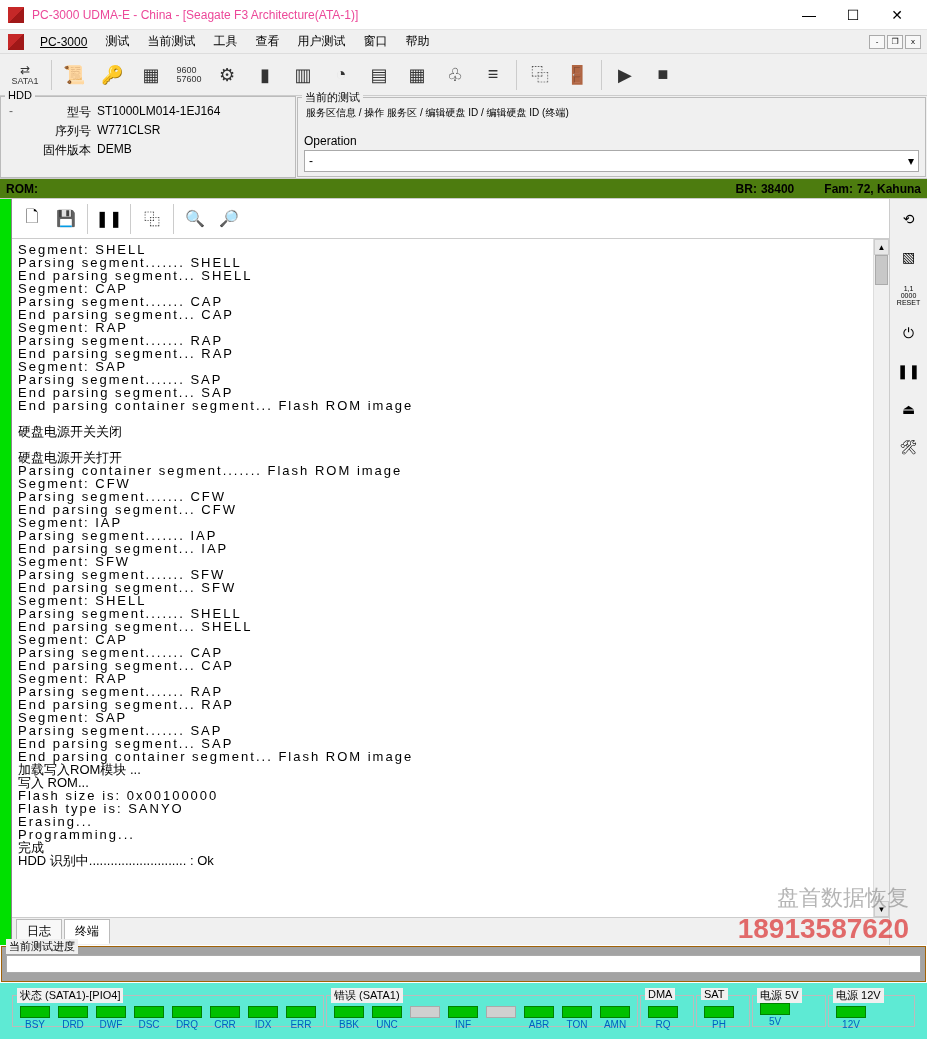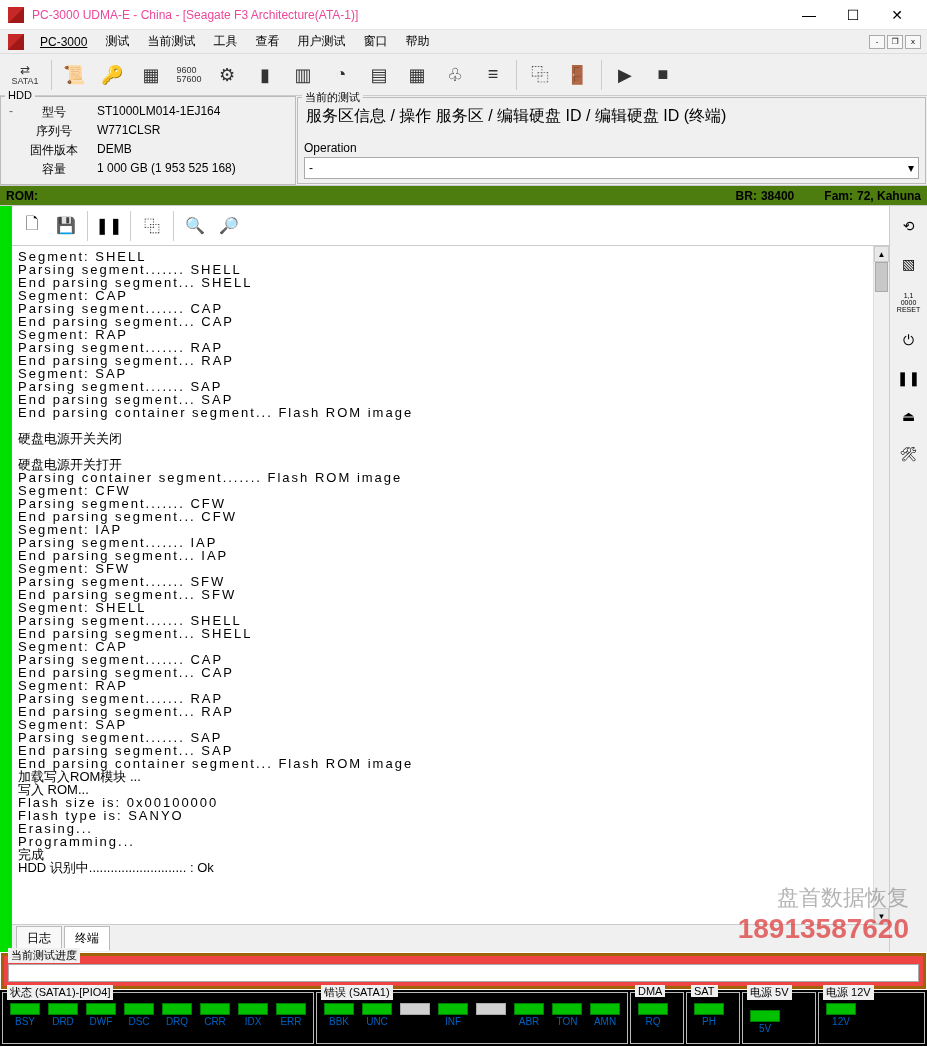--- a/index.html
+++ b/index.html
@@ -23,26 +23,26 @@
 .toolbar { height: 42px; background: #f0f0f0; border-bottom: 1px solid #ccc; display: flex; align-items: center; padding: 2px 4px; gap: 2px; }
 .tool-btn { width: 36px; height: 36px; display: flex; align-items: center; justify-content: center; border: 1px solid transparent; font-size: 18px; color: #333; }
 .tool-sep { width: 1px; height: 30px; background: #ccc; margin: 0 3px; }
 .sata-lbl { font-size: 9px; text-align:center; line-height:1; }
 
 
 .info-row { display: flex; border-bottom: 1px solid #ccc; background: #f0f0f0; }
 .hdd-panel { width: 296px; border: 1px solid #bbb; margin: 0; background: #f0f0f0; position: relative; }
 .hdd-panel .hdd-header { font-size: 11px; position: absolute; top: -8px; left: 4px; background: #f0f0f0; padding: 0 3px; }
 .hdd-panel .hdd-line { display: flex; padding: 1px 4px; font-size: 12px; }
-.hdd-panel .hdd-lbl { width: 80px; text-align: center; padding-right: 6px; color: #000; }
+.hdd-panel .hdd-lbl { width: 80px; text-align: right; padding-right: 6px; color: #000; }
 .hdd-panel .hdd-val { color: #000; }
 .hdd-panel .hdd-toggle { width:12px; text-align:center; color:#666; }
 .path-panel { flex: 1; border: 1px solid #bbb; margin: 1px; background: #f0f0f0; padding: 4px 6px; position: relative; }
 .path-panel .ph { font-size: 11px; position: absolute; top: -8px; left: 4px; background: #f0f0f0; padding: 0 3px; }
-.path-panel .breadcrumb { white-space: nowrap; padding: 4px 2px; font-size: 16px; }
+.path-panel .breadcrumb { white-space: nowrap; padding: 4px 2px; font-size: 10px; }
 .path-panel .op-lbl { margin-top: 10px; font-size: 12px; }
 .path-panel .op-combo { width: 100%; height: 22px; border: 1px solid #aaa; background: #fff; margin-top: 2px; display:flex; align-items:center; justify-content:space-between; padding:0 4px; }
 
 
 .rom-line { height: 20px; background: #4d7c0f; border-bottom: 1px solid #ccc; display: flex; align-items: center; padding: 0 6px; font-size: 12px; font-weight: bold; }
 .rom-line .spacer { flex: 1; }
 .rom-line span.v { font-weight: normal; margin-left:4px; }
 
 
 .main { display: flex; height: 746px; }
@@ -56,26 +56,26 @@
 
 .tab-strip { height: 28px; background: #f0f0f0; border-top: 1px solid #ccc; display: flex; align-items: center; padding: 2px 4px; gap: 2px; }
 .tab { padding: 3px 10px; border: 1px solid #bbb; background: #f8f8f8; font-size: 12px; }
 .tab.active { background: #fff; border-bottom-color: #fff; }
 
 
 .side-tools { width: 38px; background: #f0f0f0; border-left: 1px solid #ccc; display:flex; flex-direction:column; align-items:center; padding-top:8px; gap:14px; }
 .side-btn { width:28px; height:24px; display:flex; align-items:center; justify-content:center; font-size:14px; }
 
 
-.progress-panel { border: 3px solid #a16207; margin: 1px; background: #ef4444; position: relative; padding: 8px 4px 4px 4px; height: 36px; }
+.progress-panel { border: 1px solid #a16207; margin: 1px; background: #a3a3a3; position: relative; padding: 8px 4px 4px 4px; height: 36px; }
 .progress-panel .pp-lbl { position: absolute; top: -8px; left: 4px; background: #f0f0f0; padding: 0 3px; font-size: 11px; }
 .progress-bar { height: 18px; background: #fff; border: 1px solid #aaa; }
 
 
-.status-strip { display: flex; background: #000000; padding: 2px; height: 56px; gap: 2px; }
+.status-strip { display: flex; background: #5eead4; padding: 12px; height: 56px; gap: 2px; }
 .status-group { border: 1px solid #bbb; padding: 2px 4px; position: relative; display:flex; flex-direction:column; }
 .status-group .sg-title { position: absolute; top: -8px; left: 4px; background: #f0f0f0; padding: 0 3px; font-size: 11px; white-space:nowrap; }
 .leds { display: flex; gap: 2px; margin-top: 8px; }
 .led-cell { display:flex; flex-direction:column; align-items:center; gap:1px; width:36px; }
 .led { width: 30px; height: 12px; background: #00c000; border: 1px solid #008000; }
 .led.dim { background: #d0d0d0; border-color:#aaa; }
 .led-lbl { font-size: 10px; color: #0060c0; }
 
 
 .watermark { position: absolute; right: 18px; bottom: 102px; text-align: right; pointer-events: none; }
@@ -154,25 +154,20 @@
       </div>
     <div class="hdd-line">
         <span class="hdd-toggle"></span>
         <span class="hdd-lbl">序列号</span>
         <span class="hdd-val">W771CLSR</span>
       </div>
     <div class="hdd-line">
         <span class="hdd-toggle"></span>
         <span class="hdd-lbl">固件版本</span>
         <span class="hdd-val">DEMB</span>
-      </div>
-    <div class="hdd-line">
-        <span class="hdd-toggle"></span>
-        <span class="hdd-lbl">容量</span>
-        <span class="hdd-val">1 000 GB (1 953 525 168)</span>
       </div>
   </div>
   <div class="path-panel">
     <span class="ph">当前的测试</span>
     <div class="breadcrumb">服务区信息 / 操作 服务区 / 编辑硬盘 ID / 编辑硬盘 ID (终端)</div>
     <div class="op-lbl">Operation</div>
     <div class="op-combo">
       <span>-</span>
       <span>▾</span>
     </div>

